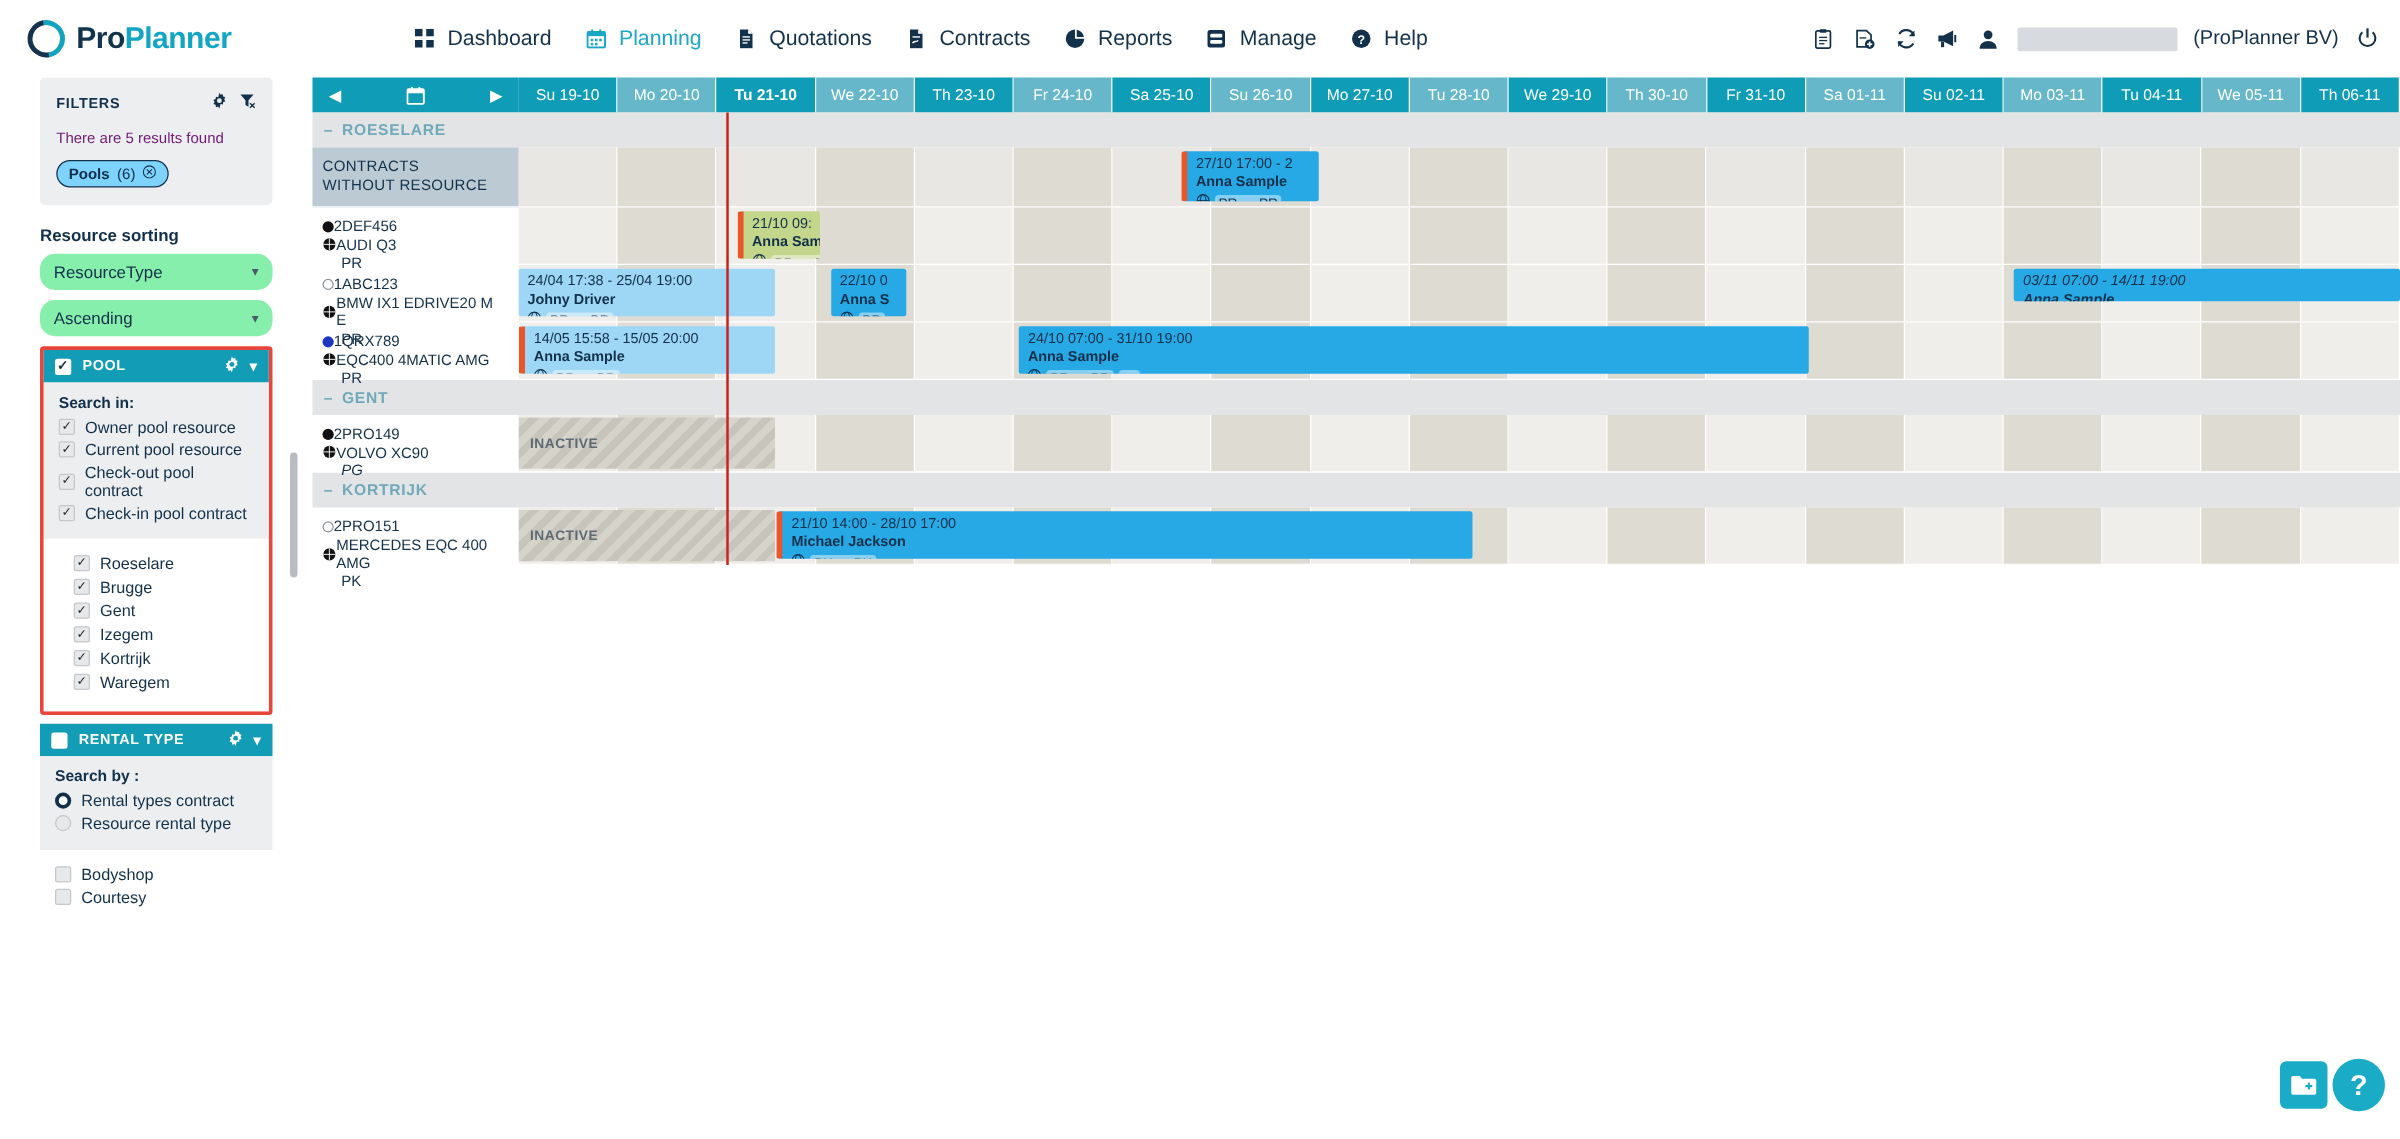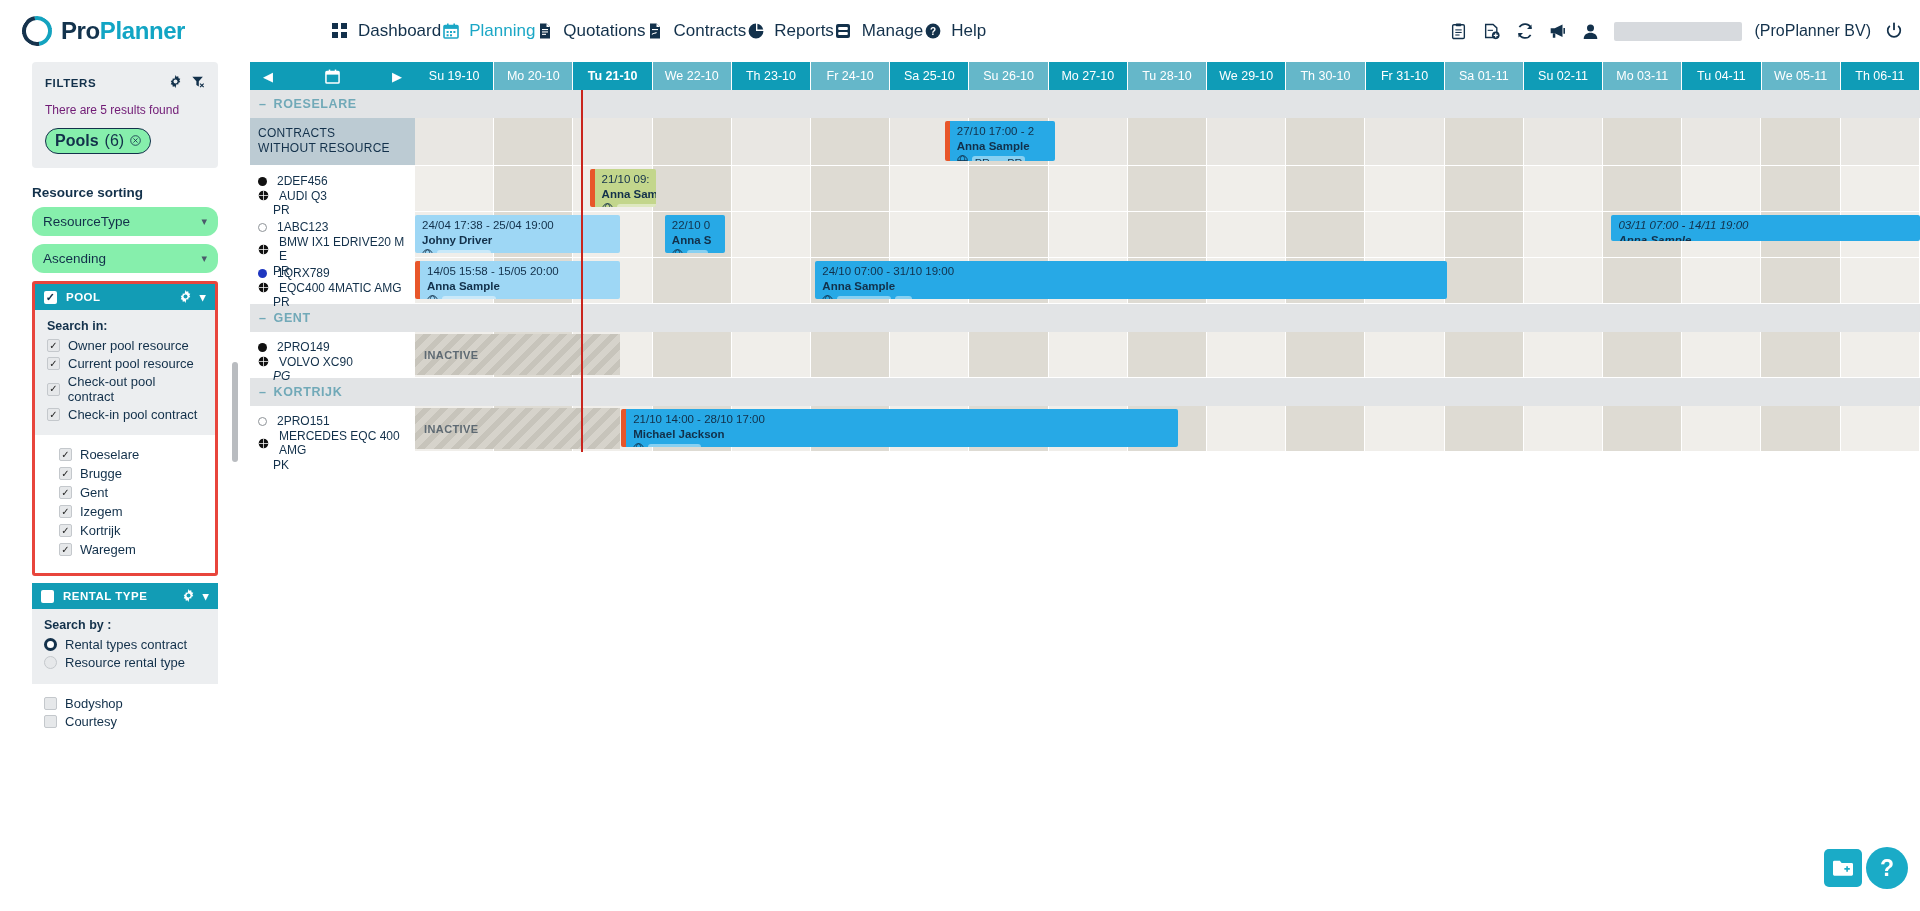--- a/index.html
+++ b/index.html
@@ -13,21 +13,21 @@
   
   .topbar{ height:62px; display:flex; align-items:center; background:#fff; position:relative; }
   .logo{ display:flex; align-items:center; gap:9px; padding-left:22px; width:330px; }
   .logo-ring{ width:30px; height:30px; border-radius:50%;
       border:4px solid #16334d; border-top-color:#14a3bf; border-right-color:#14a3bf;
       transform:rotate(35deg); }
   .logo-text{ font-size:24px; font-weight:bold; letter-spacing:-.4px; }
   .logo-text .a{ color:#13334d; }
   .logo-text .b{ color:#12a5c4; }
 
-  .nav{ display:flex; align-items:center; }
+  .nav{ display:flex; align-items:center; gap:26px; }
   .nav-item{ display:flex; align-items:center; gap:9px; font-size:17px; color:#13314b; cursor:pointer; }
   .nav-item.active{ color:#1ba7c6; }
   .nav-ico{ width:19px; height:19px; display:flex; align-items:center; justify-content:center; }
 
   .topright{ position:absolute; right:16px; top:0; height:62px; display:flex; align-items:center; gap:13px; }
   .tr-ico{ width:20px; height:20px; display:flex; align-items:center; justify-content:center; cursor:pointer; }
   .user-blank{ width:128px; height:19px; background:#d7dade; border-radius:2px; }
   .org{ font-size:16px; color:#13314b; }
 
   
@@ -35,21 +35,21 @@
 
   
   .sidebar{ width:250px; flex:0 0 250px; background:#fff; position:relative;
       padding:0 32px; overflow:hidden; }
   .panel-grey{ background:#eceef0; border-radius:4px; padding:12px 13px 14px; }
   .filters-title{ font-size:11.5px; font-weight:bold; letter-spacing:.6px; color:#13314b; }
   .filters-head{ display:flex; align-items:center; justify-content:space-between; }
   .filters-ico-grp{ display:flex; gap:9px; align-items:center; }
   .results{ font-size:12px; margin-top:11px; color:#701a75; }
   .chip{ display:inline-flex; align-items:center; gap:6px; margin-top:11px;
-      border:1px solid #13314b; border-radius:13px; padding:3px 9px; font-size:16px; background:#86efac; }
+      border:1px solid #13314b; border-radius:13px; padding:3px 9px; font-size:12px; background:#7dd3fc; }
   .chip b{ font-weight:bold; }
 
   .sort-label{ font-size:13.5px; font-weight:bold; margin:17px 0 7px; color:#13314b; }
   .select{ background:#86efac; border-radius:12px; height:29px; display:flex; align-items:center;
       justify-content:space-between; padding:0 11px; font-size:13.5px; margin-bottom:8px; cursor:pointer; }
   .chev{ font-size:11px; color:#4a5a6b; }
 
   
   .pool-group{ border:3px solid #e8453c; border-radius:3px; margin-top:5px; }
   .acc-head{ background:#129cb5; color:#fff; height:26px; display:flex; align-items:center;
@@ -96,21 +96,21 @@
   .lane.we{ background:#dedbd3; }
 
   .grouprow{ background:#e2e4e6; height:28px; display:flex; align-items:center;
       padding-left:9px; gap:7px; font-size:12.5px; font-weight:bold; letter-spacing:.6px; color:#71a9b8; }
   .grouprow .minus{ color:#71a9b8; font-weight:bold; }
 
   .rowlabel.noresource{ background:#bccbd3; color:#13314b; font-size:12px; letter-spacing:.3px; }
   .lanes.noresource .lane{ background:#e9e7e3; }
   .lanes.noresource .lane.we{ background:#dedbd3; }
 
-  .res-id{ display:flex; align-items:center; gap:10px; font-weight:normal; }
+  .res-id{ display:flex; align-items:center; gap:0; font-weight:normal; }
   .dot{ width:9px; height:9px; border-radius:50%; display:inline-block; }
   .dot.black{ background:#111; }
   .dot.hollow{ background:#fff; border:1.5px solid #8e9398; }
   .dot.blue{ background:#1f37c0; }
   .car-ico{ width:11px; height:11px; }
 
   .inactive{ position:absolute; top:2px; bottom:2px; font-size:11px; font-weight:bold;
       color:#5e6a73; display:flex; align-items:center; padding-left:9px; letter-spacing:.4px;
       background:repeating-linear-gradient(135deg,#d6d3cb 0 6px,#c7c4bb 6px 12px); }
 

